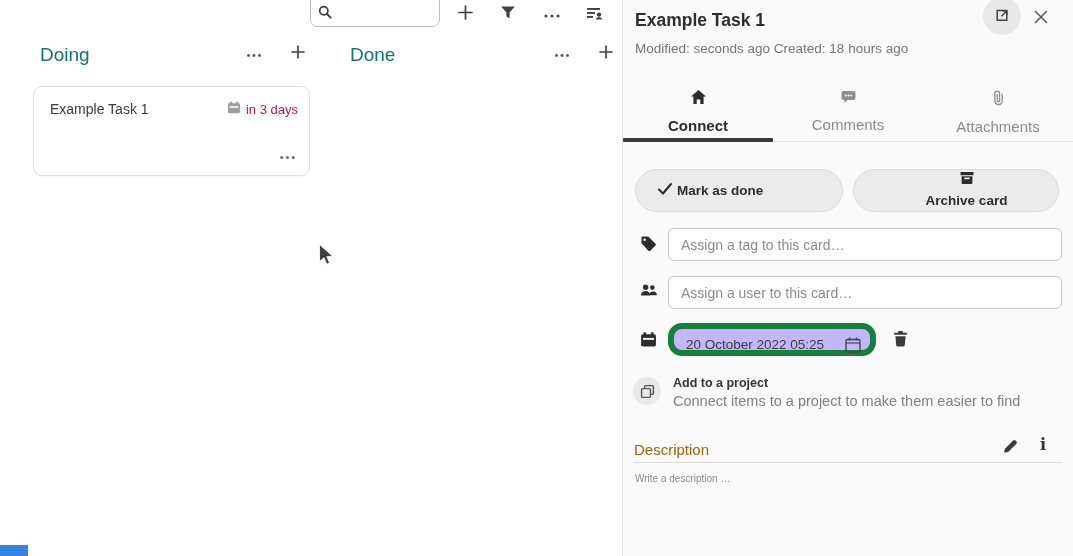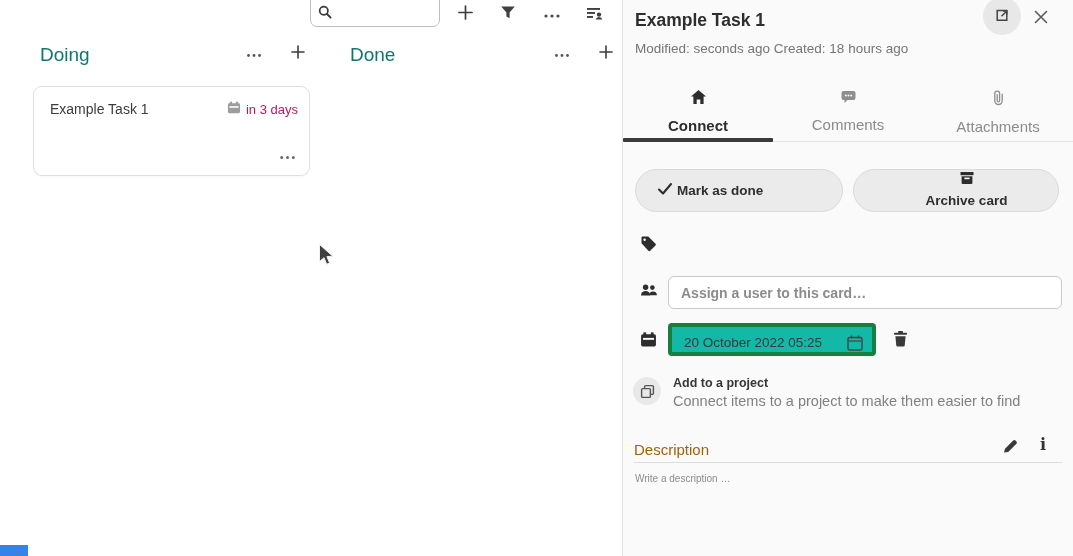--- a/index.html
+++ b/index.html
@@ -68,21 +68,21 @@
   .row-icon { position: absolute; left: 17px; }
   .assign-input {
     position: absolute; left: 45px; width: 394px; height: 33px;
     background: #fff; border: 1px solid #c9c9c9; border-radius: 6px;
     padding: 0 12px; font: 14px "Liberation Sans", sans-serif; color: #3a3a3a; outline: none;
   }
   .assign-input::placeholder { color: #8c8c8c; opacity: 1; }
 
   .date-box {
     position: absolute; left: 45px; top: 323px; width: 208px; height: 33px;
-    background: #14b8a6; border: 4px solid #15803d; border-radius: 4px; cursor: pointer;
+    background: #c4b5fd; border: 6px solid #15803d; border-radius: 14px; cursor: pointer;
   }
   .date-text { position: absolute; left: 12px; top: 8px; font-size: 13.5px; color: #3a3a3a; }
   .date-cal-btn { position: absolute; right: 8px; top: 7px; border: none; background: transparent; cursor: pointer; padding: 0; }
   .trash-btn { position: absolute; left: 269px; top: 330px; border: none; background: transparent; cursor: pointer; padding: 0; }
 
   .project-row { position: absolute; left: 0; top: 374px; width: 450px; height: 40px; cursor: pointer; }
   .project-circle { position: absolute; left: 10px; top: 3px; width: 28px; height: 28px; border-radius: 50%; background: #e9e9e9; display: flex; align-items: center; justify-content: center; }
   .project-title { position: absolute; left: 50px; top: 2px; font-size: 12.5px; font-weight: bold; color: #363636; }
   .project-sub   { position: absolute; left: 50px; top: 19px; font-size: 14.5px; color: #808080; }
 
@@ -290,30 +290,31 @@
       </span>
       <span>Archive card</span>
     </button>
 
     <span class="row-icon" style="top:235px;">
       <svg width="17" height="17" viewBox="0 0 17 17">
         <path d="M1.5 8.3 V2.6 a1.1 1.1 0 0 1 1.1-1.1 h5.7 L15.5 8.7 a1.3 1.3 0 0 1 0 1.8 L10.2 15.8 a1.3 1.3 0 0 1 -1.8 0 Z" fill="#2d2d2d"></path>
         <circle cx="4.6" cy="4.7" r="1.25" fill="#fafafa"></circle>
       </svg>
     </span>
+    <input class="assign-input" style="top: 228px;" placeholder="Assign a tag to this card…">
 
     <span class="row-icon" style="top:283px;">
       <svg width="18" height="15" viewBox="0 0 18 15">
         <circle cx="12.4" cy="4.6" r="2.3" fill="#2d2d2d"></circle>
         <path d="M9.3 12.2 a3.8 3.8 0 0 1 7.6 0 z" fill="#2d2d2d"></path>
         <circle cx="5.6" cy="4.2" r="2.7" fill="#2d2d2d"></circle>
         <path d="M1 12.6 a4.6 4.6 0 0 1 9.2 0 z" fill="#2d2d2d"></path>
       </svg>
     </span>
-    <input class="assign-input" style="top: 276px; font-weight: bold;" placeholder="Assign a user to this card…">
+    <input class="assign-input" style="top: 276px;" placeholder="Assign a user to this card…">
 
     <span class="row-icon" style="top:331px;">
       <svg width="17" height="17" viewBox="0 0 16 15">
         <rect x="3.2" y="0.8" width="2.6" height="3" fill="#2d2d2d"></rect>
           <rect x="10.2" y="0.8" width="2.6" height="3" fill="#2d2d2d"></rect>
         <rect x="1" y="2.6" width="14" height="11.4" rx="1.6" fill="#2d2d2d"></rect>
         <rect x="2.8" y="6" width="10.4" height="1.8" fill="#fafafa"></rect>
       </svg>
     </span>
     <div class="date-box">

